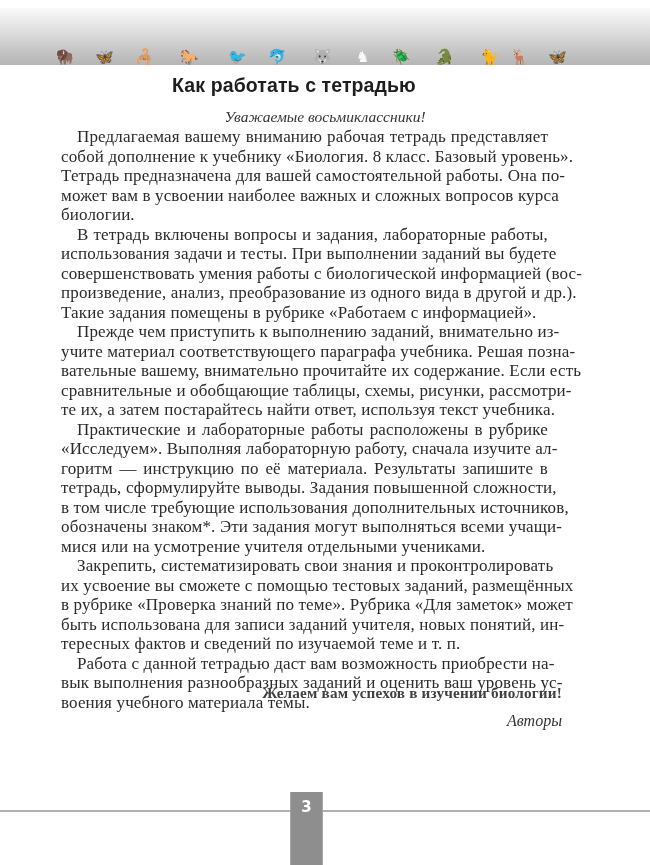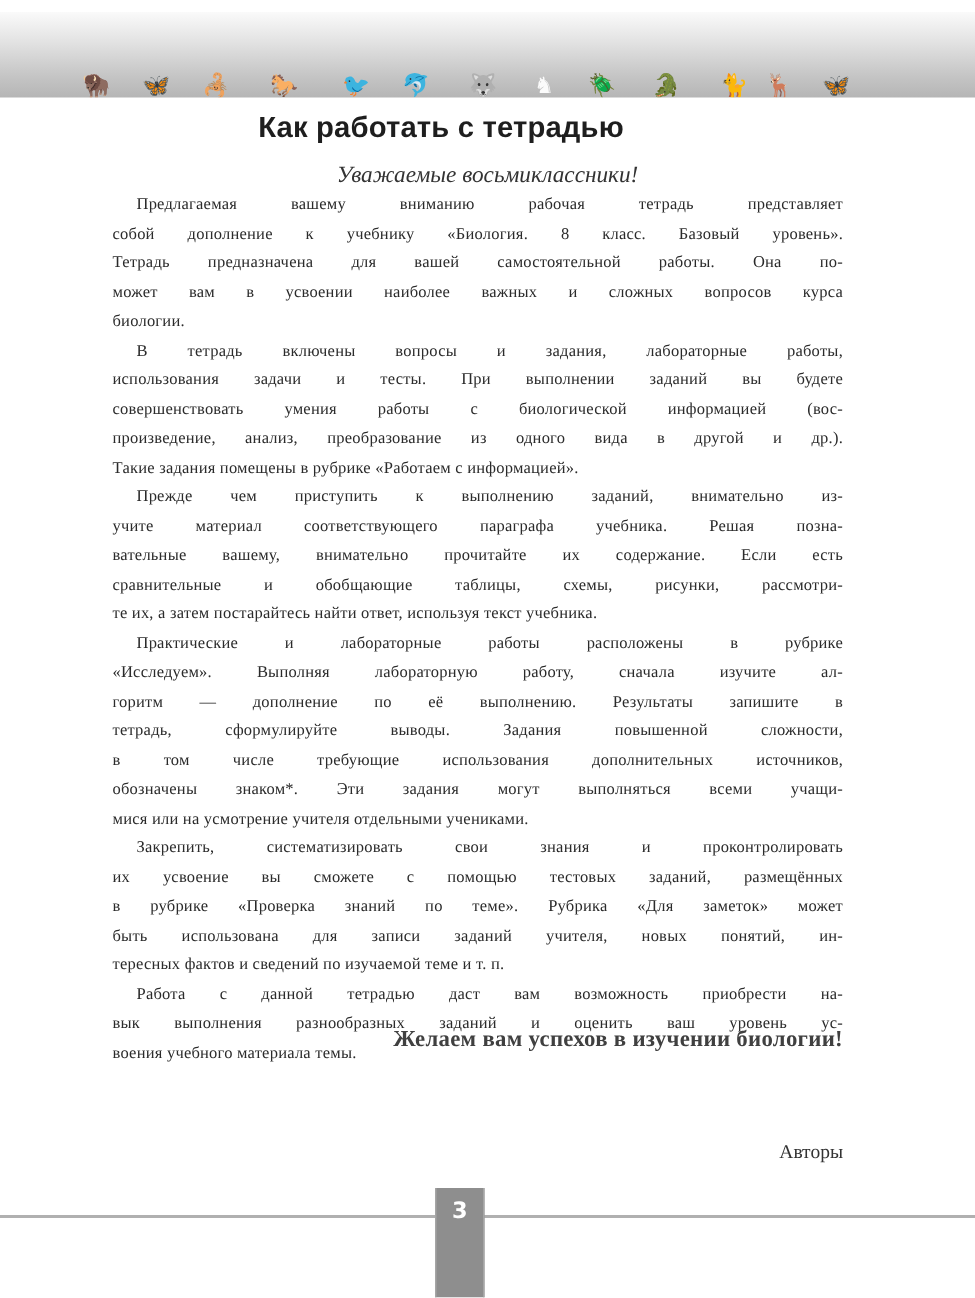--- a/index.html
+++ b/index.html
@@ -26,39 +26,39 @@
     .page-title {
       position: absolute; left: 0; top: 74px; width: 588px; text-align: center;
       font-family: "Liberation Sans", "DejaVu Sans", sans-serif;
       font-weight: bold; font-size: 19.5px; color: #1e1e1e; letter-spacing: 0.1px;
     }
     .greeting {
       position: absolute; left: 0; top: 108px; width: 650px; text-align: center;
       font-style: italic; font-size: 15.5px; color: #333;
     }
     .text-column {
-      position: absolute; left: 75px; top: 127px; width: 487px;
-      font-size: 11px; line-height: 19.5px; text-align: justify;
+      position: absolute; left: 61px; top: 127px; width: 487px;
+      font-size: 17px; line-height: 19.5px; text-align: justify;
       letter-spacing: 0.15px;
     }
     .line {
       display: block; text-align: justify; text-align-last: justify; white-space: nowrap;
     }
     .line.last { text-align-last: left; }
     .para .line:first-child { padding-left: 16px; }
     .para { margin: 0; }
     .wish {
       position: absolute; right: 88px; top: 684px;
       font-weight: bold; font-size: 15.2px; color: #404040;
       letter-spacing: 0.2px;
       text-align: right;
     }
     .authors {
       position: absolute; right: 88px; top: 712px;
-      font-size: 13px; color: #333; margin-top: 48px;
+      font-style: italic; font-size: 16px; color: #333;
     }
     .footer-line {
       position: absolute; left: 0; top: 810px; width: 650px; height: 2px; background: #b0b0b0;
     }
     .page-tab {
       position: absolute; left: 290px; top: 792px; width: 31px; height: 73px;
       background: #8e8e8e; border-left: 1px solid #a5a5a5; border-right: 1px solid #a5a5a5;
     }
     .page-number {
       position: absolute; left: 0; top: 6px; width: 31px; text-align: center;
@@ -107,21 +107,21 @@
   <div class="para">
     <span class="line">Прежде чем приступить к выполнению заданий, внимательно из-</span>
     <span class="line">учите материал соответствующего параграфа учебника. Решая позна-</span>
     <span class="line">вательные вашему, внимательно прочитайте их содержание. Если есть</span>
     <span class="line">сравнительные и обобщающие таблицы, схемы, рисунки, рассмотри-</span>
     <span class="line last">те их, а затем постарайтесь найти ответ, используя текст учебника.</span>
   </div>
   <div class="para">
     <span class="line">Практические и лабораторные работы расположены в рубрике</span>
     <span class="line">«Исследуем». Выполняя лабораторную работу, сначала изучите ал-</span>
-    <span class="line">горитм — дополнение по её выполнению. Результаты запишите в</span>
+    <span class="line">горитм — инструкцию по её материала. Результаты запишите в</span>
     <span class="line">тетрадь, сформулируйте выводы. Задания повышенной сложности,</span>
     <span class="line">в том числе требующие использования дополнительных источников,</span>
     <span class="line">обозначены знаком*. Эти задания могут выполняться всеми учащи-</span>
     <span class="line last">мися или на усмотрение учителя отдельными учениками.</span>
   </div>
   <div class="para">
     <span class="line">Закрепить, систематизировать свои знания и проконтролировать</span>
     <span class="line">их усвоение вы сможете с помощью тестовых заданий, размещённых</span>
     <span class="line">в рубрике «Проверка знаний по теме». Рубрика «Для заметок» может</span>
     <span class="line">быть использована для записи заданий учителя, новых понятий, ин-</span>

